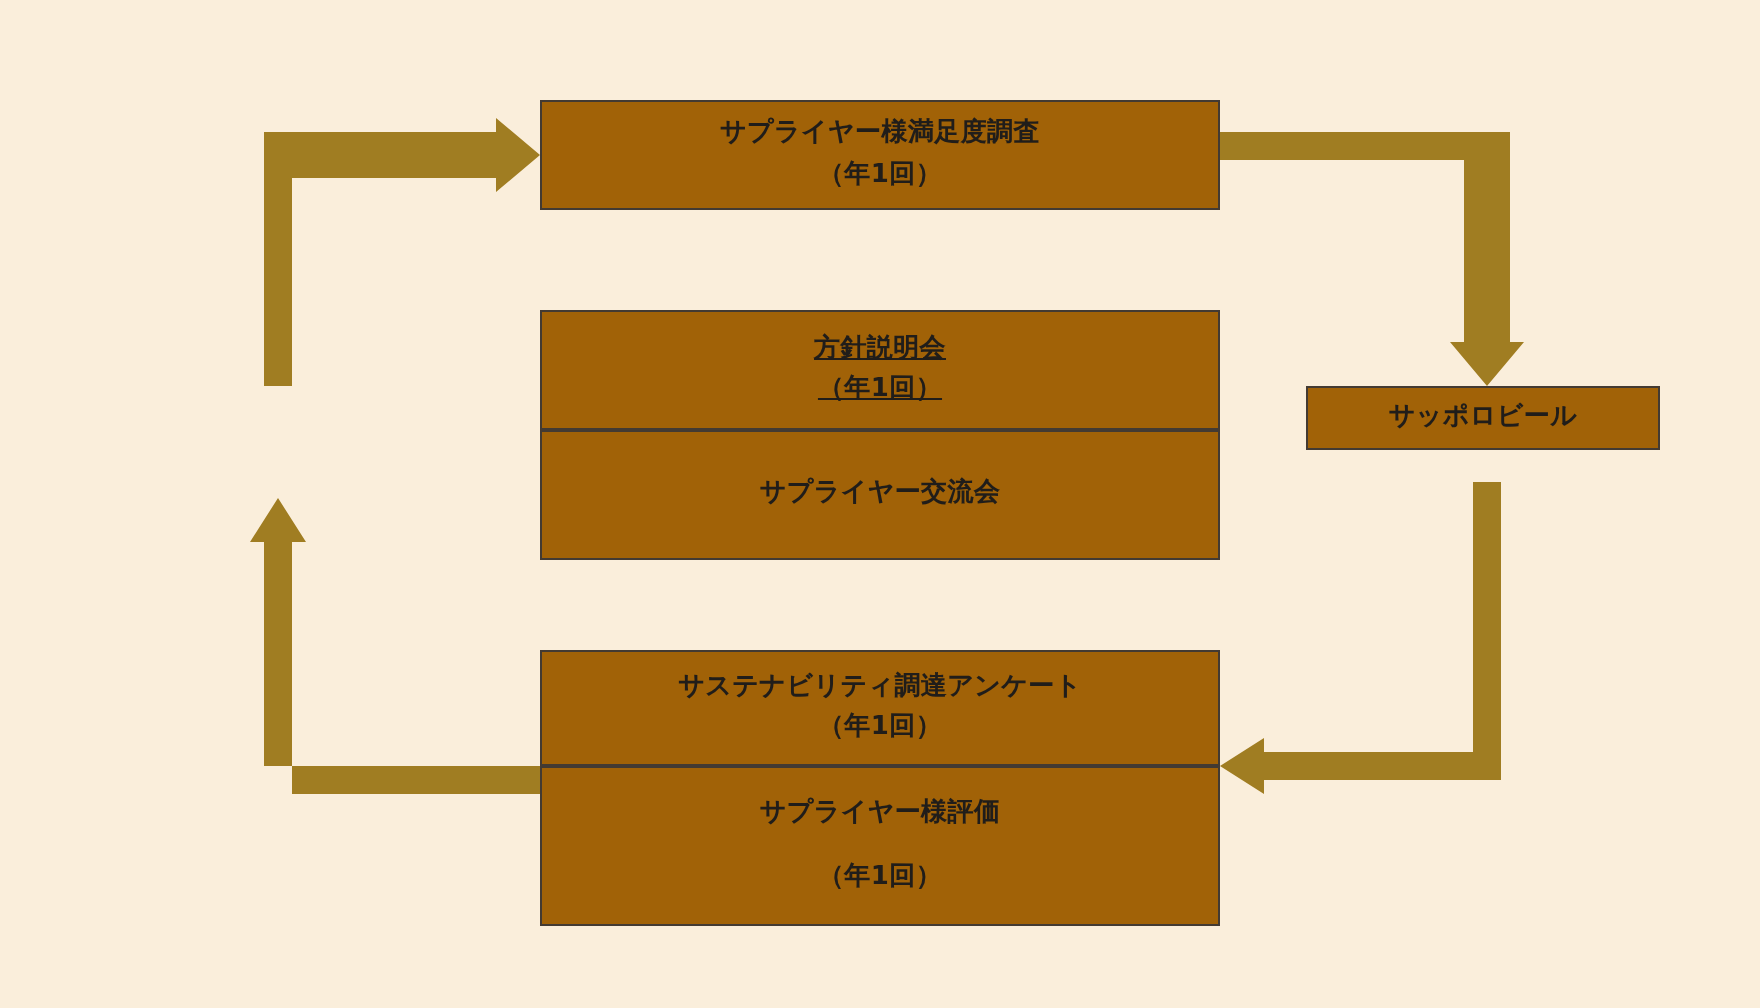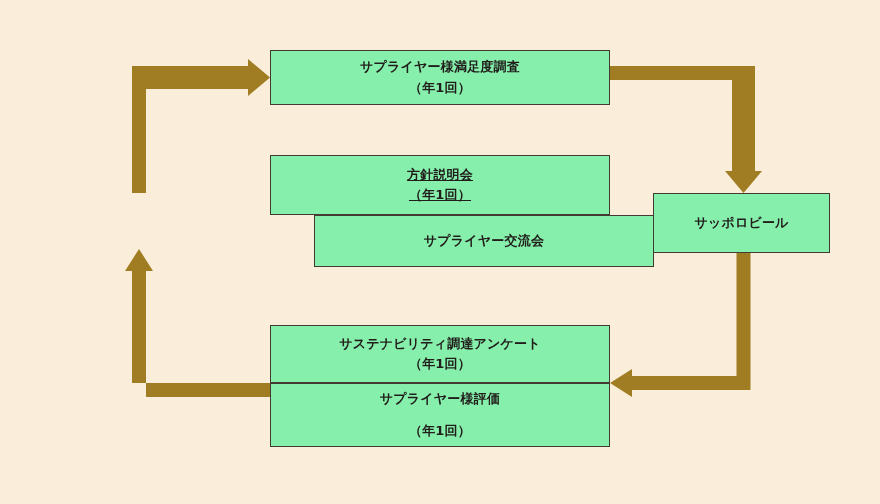--- a/index.html
+++ b/index.html
@@ -20,21 +20,21 @@
   }
   #arrow-layer {
     position: absolute;
     left: 0;
     top: 0;
     width: 880px;
     height: 504px;
   }
   .node {
     position: absolute;
-    background: #86efac;
+    background: #a16207;
     border: 1.5px solid #433a32;
     box-sizing: border-box;
     display: flex;
     flex-direction: column;
     align-items: center;
     justify-content: center;
     text-align: center;
     color: #201d1a;
     font-weight: bold;
     font-size: 13px;
@@ -50,21 +50,21 @@
     left: 50px;
     top: 193px;
     width: 180px;
     height: 48px;
   }
   
   #node-sapporo {
     left: 653px;
     top: 193px;
     width: 177px;
-    height: 60px;
+    height: 32px;
   }
   
   #node-satisfaction-survey {
     left: 270px;
     top: 50px;
     width: 340px;
     height: 55px;
   }
   
   #group-middle {
@@ -78,43 +78,42 @@
     left: 0;
     top: 0;
     width: 340px;
     height: 60px;
     text-decoration: underline;
   }
   #node-exchange-meeting {
     left: 0;
     top: 60px;
     width: 340px;
-    height: 52px;
-    margin-left: 44px;
+    height: 65px;
   }
   
   #group-bottom {
     position: absolute;
     left: 270px;
     top: 325px;
     width: 340px;
     height: 122px;
   }
   #node-sustainability-survey {
     left: 0;
     top: 0;
     width: 340px;
     height: 58px;
     justify-content: center;
   }
   #node-supplier-evaluation {
     left: 0;
     top: 58px;
     width: 340px;
-    height: 64px;
+    height: 80px;
     gap: 12px;
   }
 </style>
 </head>
 <body>
 
 <div id="diagram">
 
   <svg id="arrow-layer" viewBox="0 0 880 504" width="880" height="504">
 

